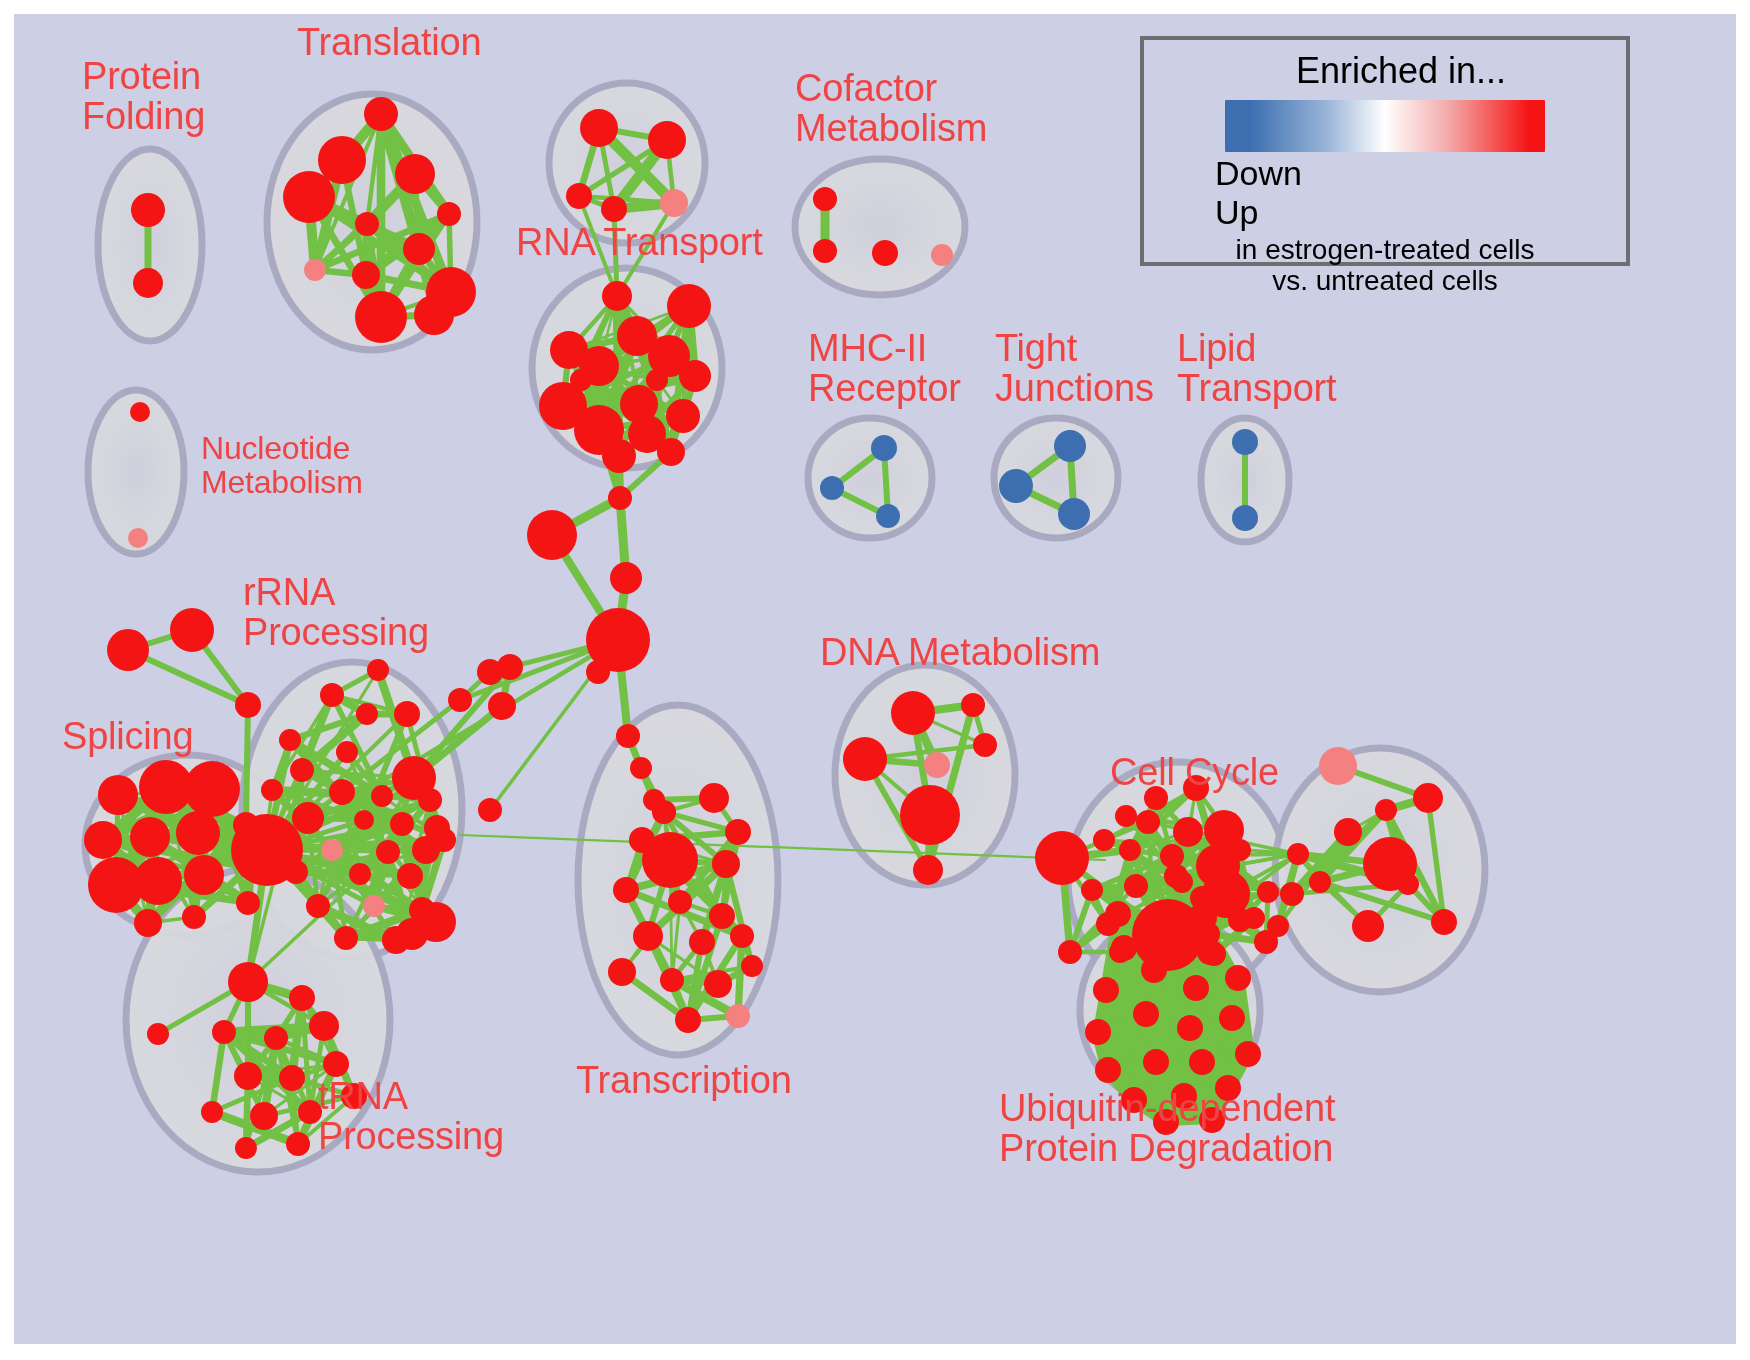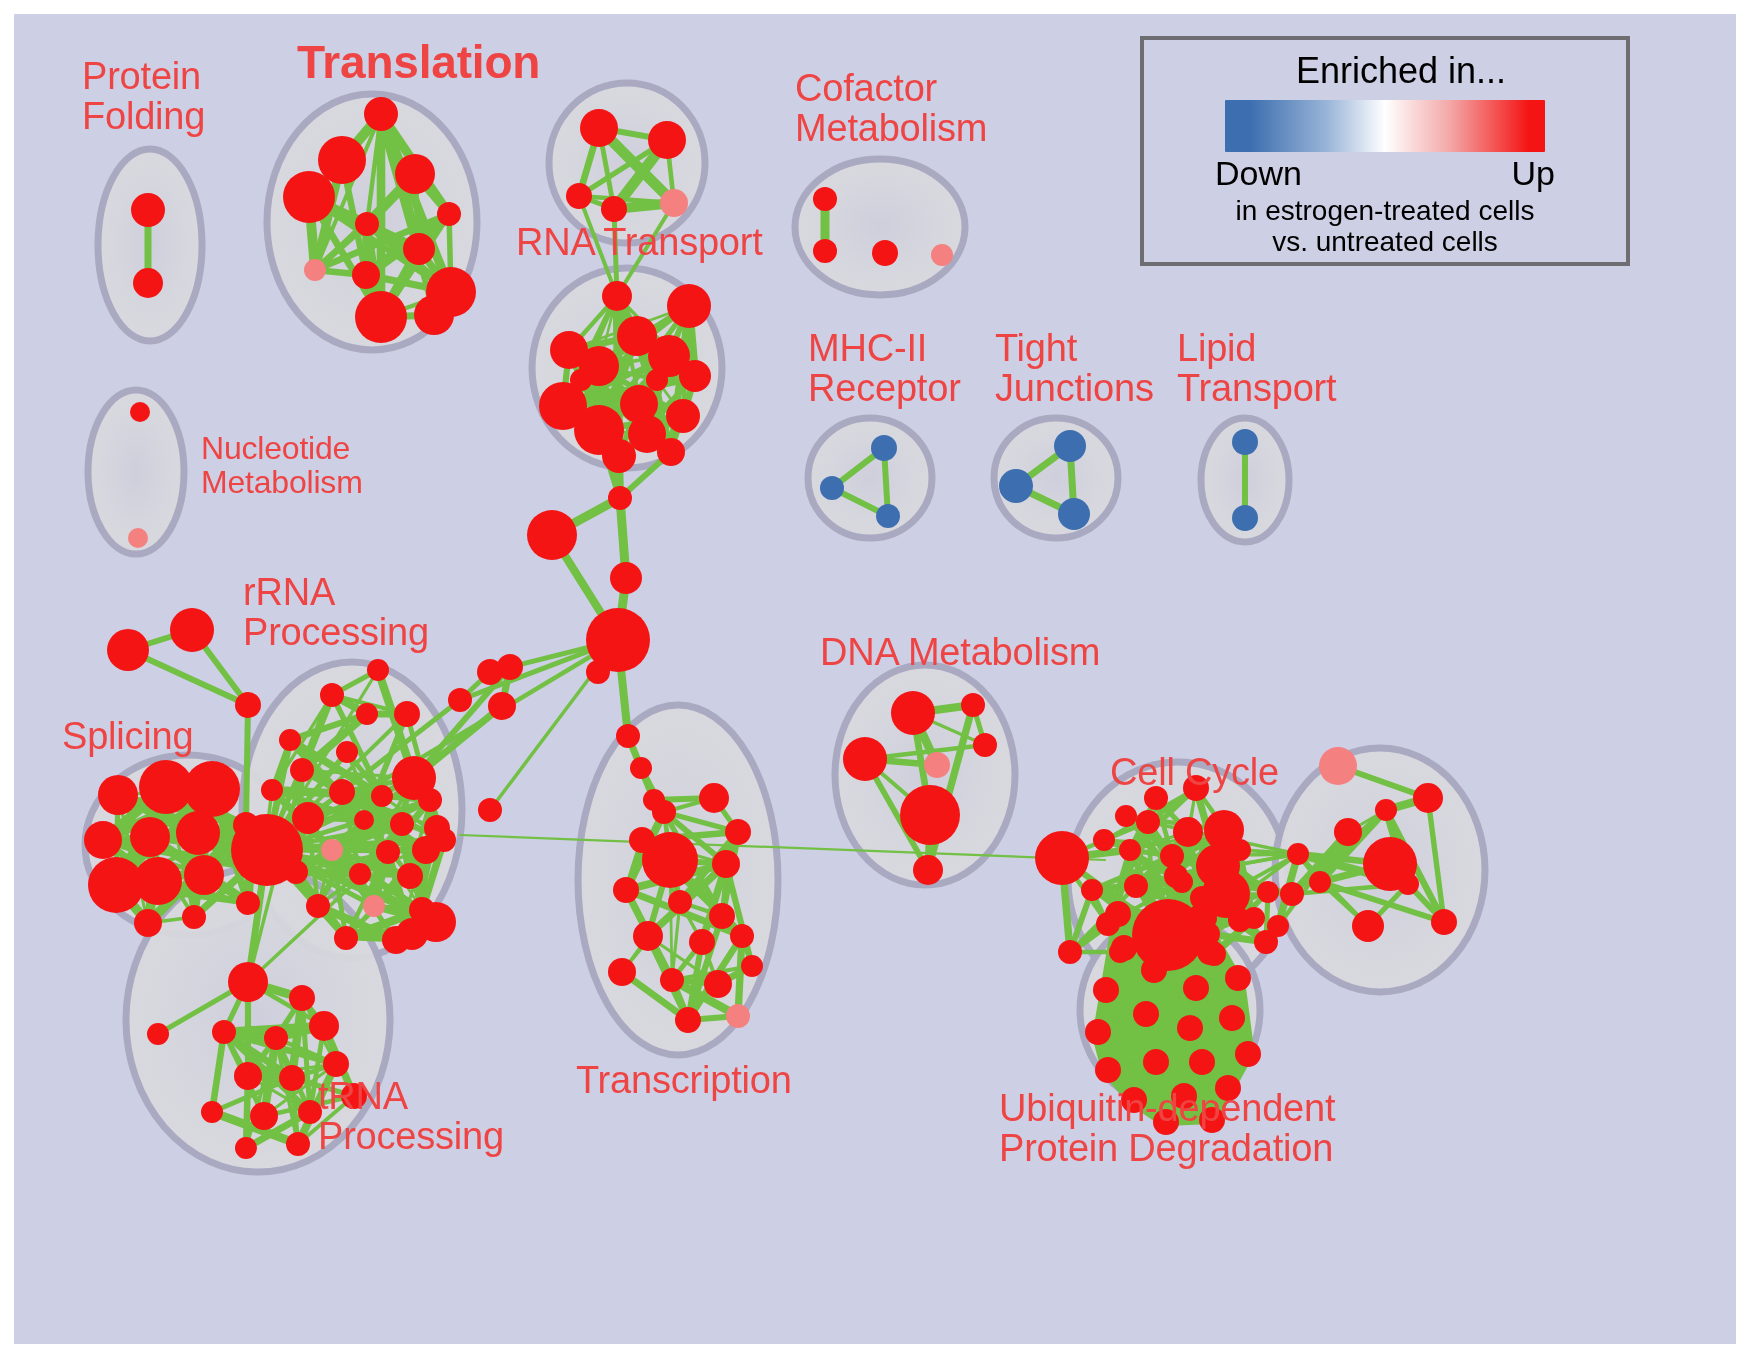--- a/index.html
+++ b/index.html
@@ -1065,30 +1065,30 @@
         <circle cx="1166" cy="1122" r="13" fill="#f51414"></circle>
         <circle cx="1212" cy="1120" r="13" fill="#f51414"></circle>
         <circle cx="1118" cy="914" r="13" fill="#f51414"></circle>
         <circle cx="1204" cy="918" r="13" fill="#f51414"></circle>
       </g>
     </svg>
 
   <div id="legend-box" style="left: 1140px; top: 36px; width: 490px; height: 230px;">
     <div id="legend-title" style="font-size: 36px; margin-top: 10px; padding-left: 32px;">Enriched in...</div>
     <div id="legend-bar" style="width: 320px; height: 52px; margin-top: 8px; background: linear-gradient(to right, rgb(61, 111, 176) 0%, rgb(61, 111, 176) 8%, rgb(154, 181, 216) 32%, rgb(255, 255, 255) 50%, rgb(243, 169, 169) 70%, rgb(245, 20, 20) 95%, rgb(245, 20, 20) 100%);"></div>
-    <div class="lg-row" style="font-size: 34px; width: 340px; margin: 2px auto 0px;">
+    <div class="lg-row" style="font-size: 34px; width: 340px; margin: 2px auto 0px; flex-direction: column;">
       <span>Down</span>
       <span>Up</span>
     </div>
     <div id="legend-sub" style="font-size: 28px; margin-top: 2px;">in estrogen-treated cells
 vs. untreated cells</div>
   </div>
 <div class="lbl" style="left: 82px; top: 56px; font-size: 38px;">Protein
 Folding</div>
-    <div class="lbl" style="left: 297px; top: 38px; font-size: 46px; font-weight: bold;">Translation</div>
+    <div class="lbl" style="left: 297px; top: 22px; font-size: 38px;">Translation</div>
     <div class="lbl" style="left: 795px; top: 68px; font-size: 38px;">Cofactor
 Metabolism</div>
     <div class="lbl" style="left: 808px; top: 328px; font-size: 38px;">MHC-II
 Receptor</div>
     <div class="lbl" style="left: 516px; top: 222px; font-size: 38px;">RNA Transport</div>
     <div class="lbl" style="left: 1177px; top: 328px; font-size: 38px;">Lipid
 Transport</div>
     <div class="lbl" style="left: 995px; top: 328px; font-size: 38px;">Tight
 Junctions</div>
     <div class="lbl" style="left: 201px; top: 432px; font-size: 32px;">Nucleotide

